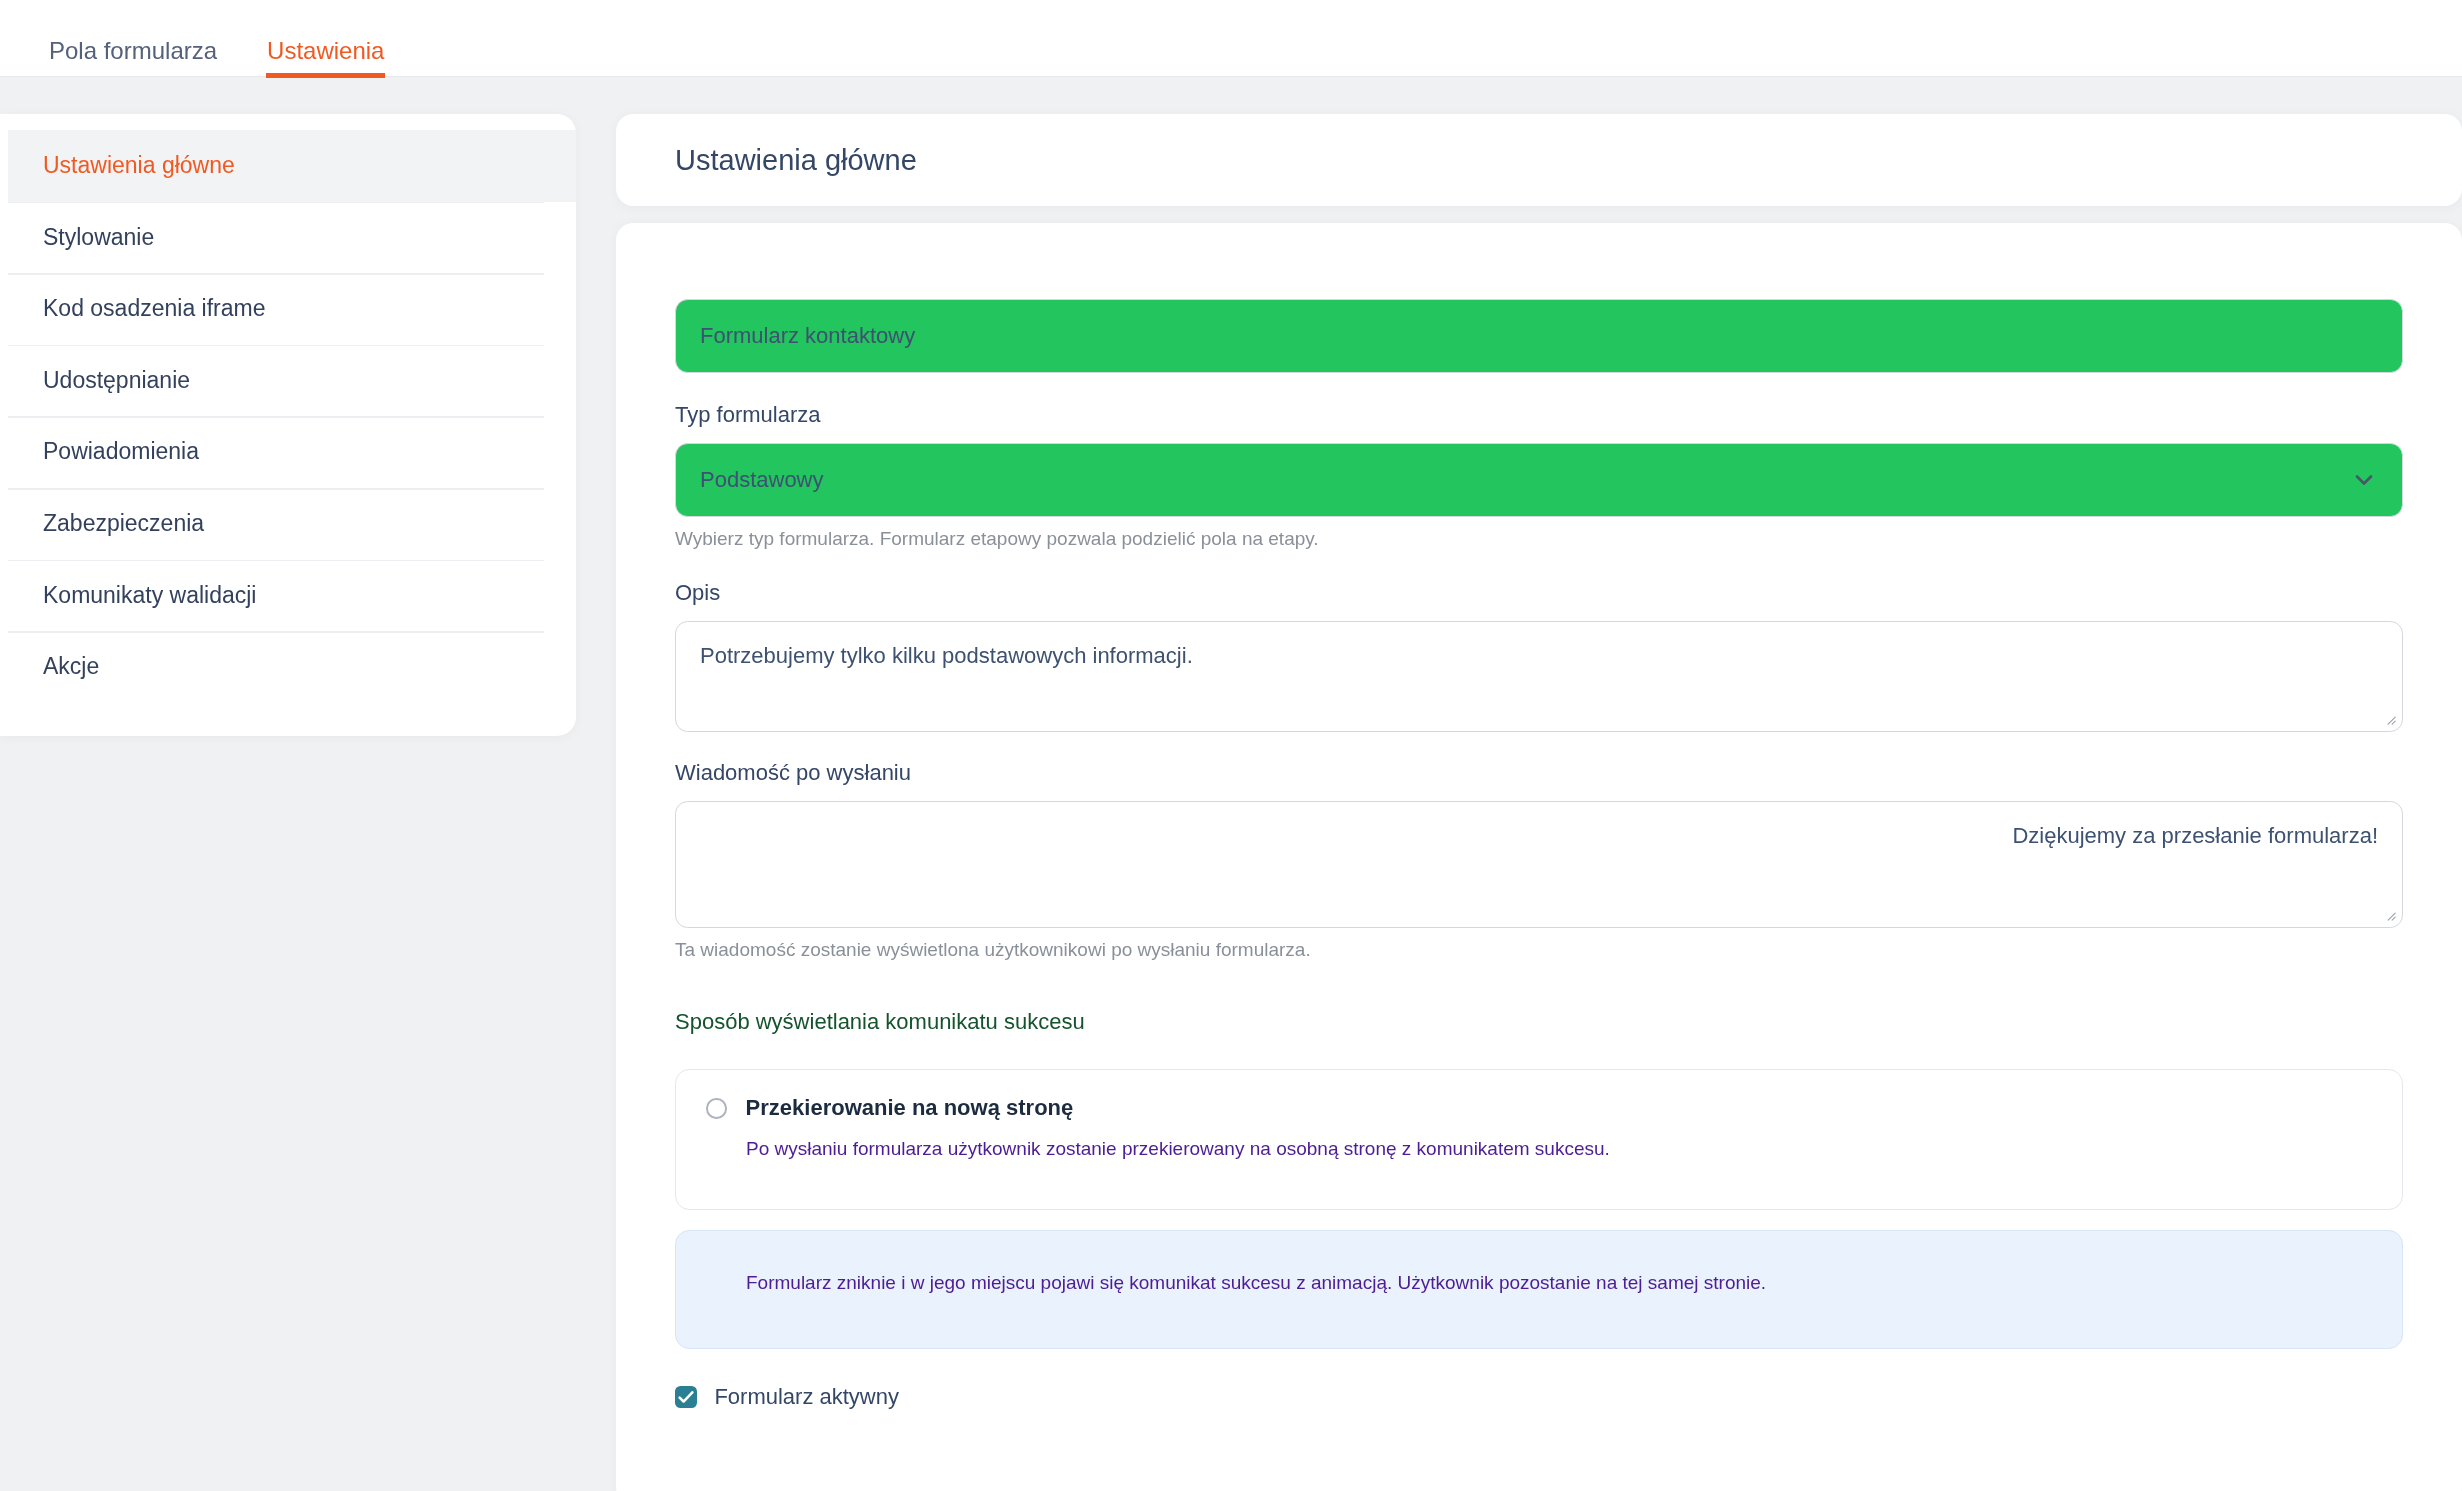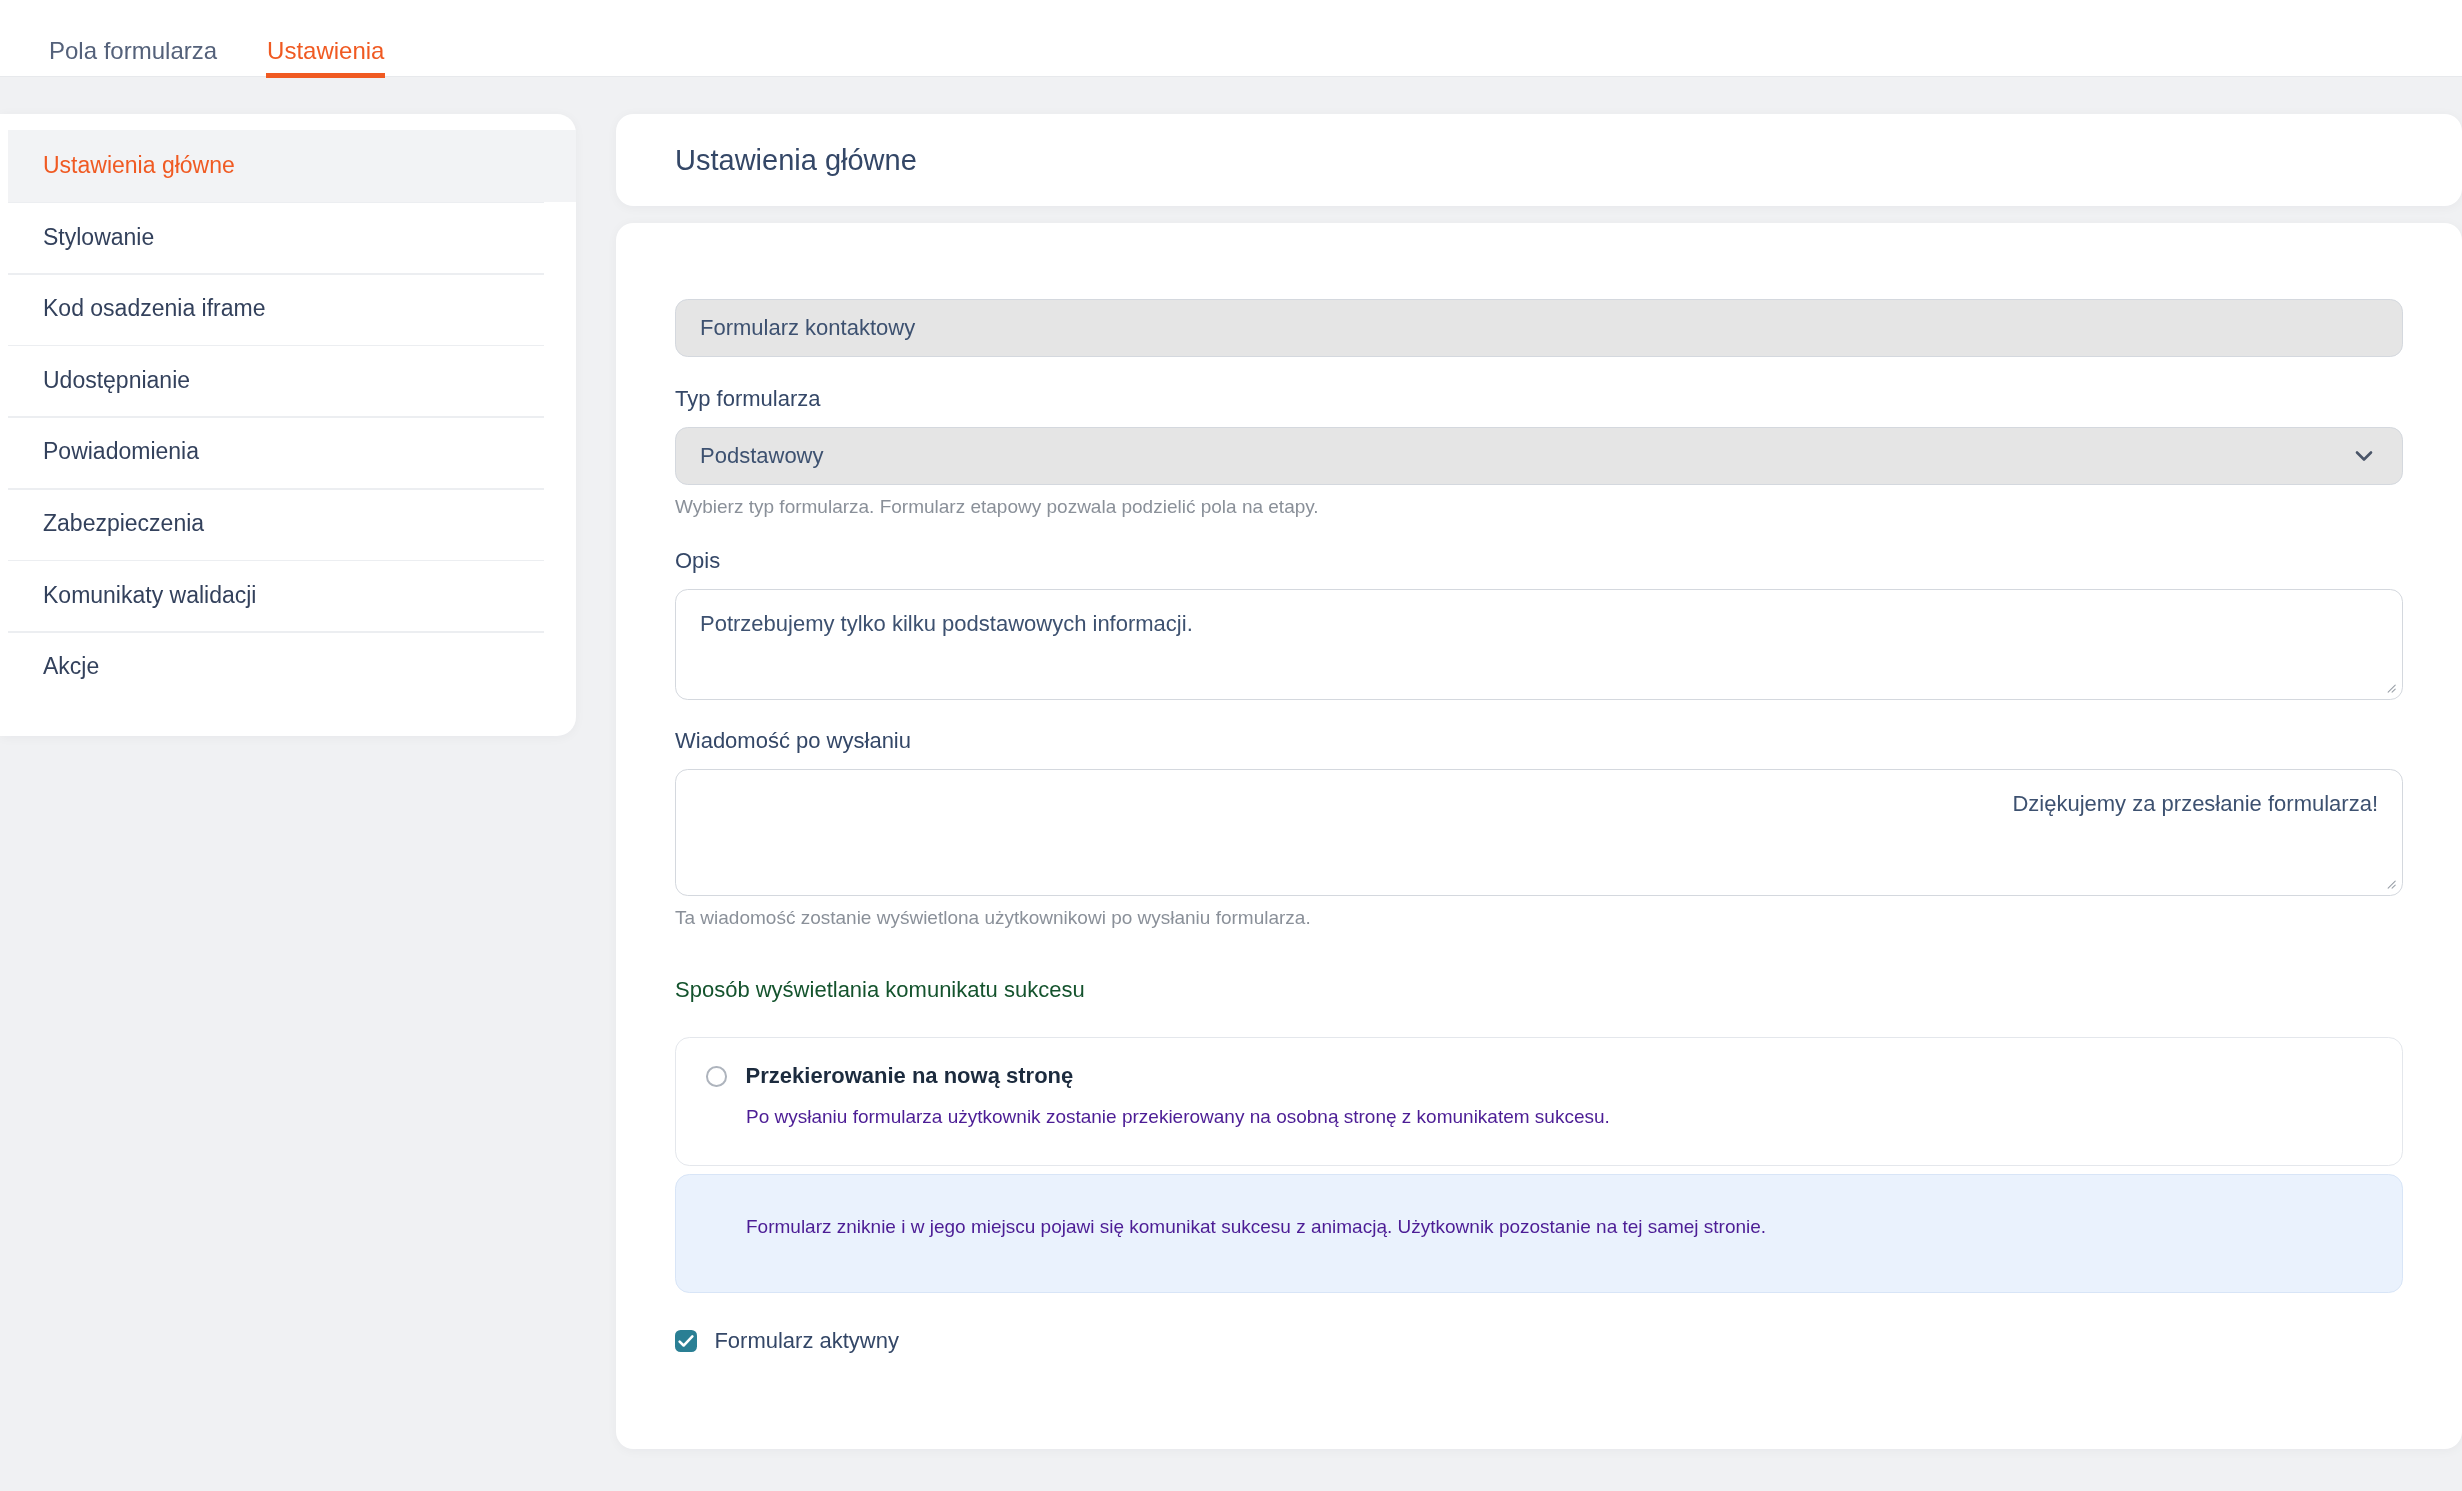--- a/index.html
+++ b/index.html
@@ -118,24 +118,24 @@
   .req { color: #ea5455; }
   .helper {
     font-size: 19px;
     color: #8a9099;
     margin-top: 10.3px;
     line-height: 1.3;
   }
 
   .txt-input, .sel-input {
     width: 100%;
-    height: 58px;
+    height: 74px;
     border: 1.6px solid #d4d8de;
     border-radius: 12.7px;
-    background: #e5e5e5;
+    background: #22c55e;
     font-family: "Liberation Sans", sans-serif;
     font-size: 22px;
     color: #3d5170;
     padding: 0 24px;
     outline: none;
     display: flex;
     align-items: center;
   }
   .sel-wrap { position: relative; }
   .sel-input { padding-right: 63px; }
@@ -175,22 +175,22 @@
   
   .radio-group-label {
     font-size: 22px;
     color: #14532d;
     margin: 46px 0 34px 0;
     line-height: 1.2;
   }
   .radio-card {
     border: 1.6px solid #e4e7ec;
     border-radius: 14.3px;
-    padding: 25px 30px 35px 30px;
-    margin-bottom: 8px;
+    padding: 25px 30px 47px 30px;
+    margin-bottom: 20px;
     background: #ffffff;
     cursor: pointer;
     min-height: 119px;
   }
   .radio-card.selected {
     background: #eaf2fd;
     border-color: #d8e5f7;
   }
   .rc-top {
     display: flex;

